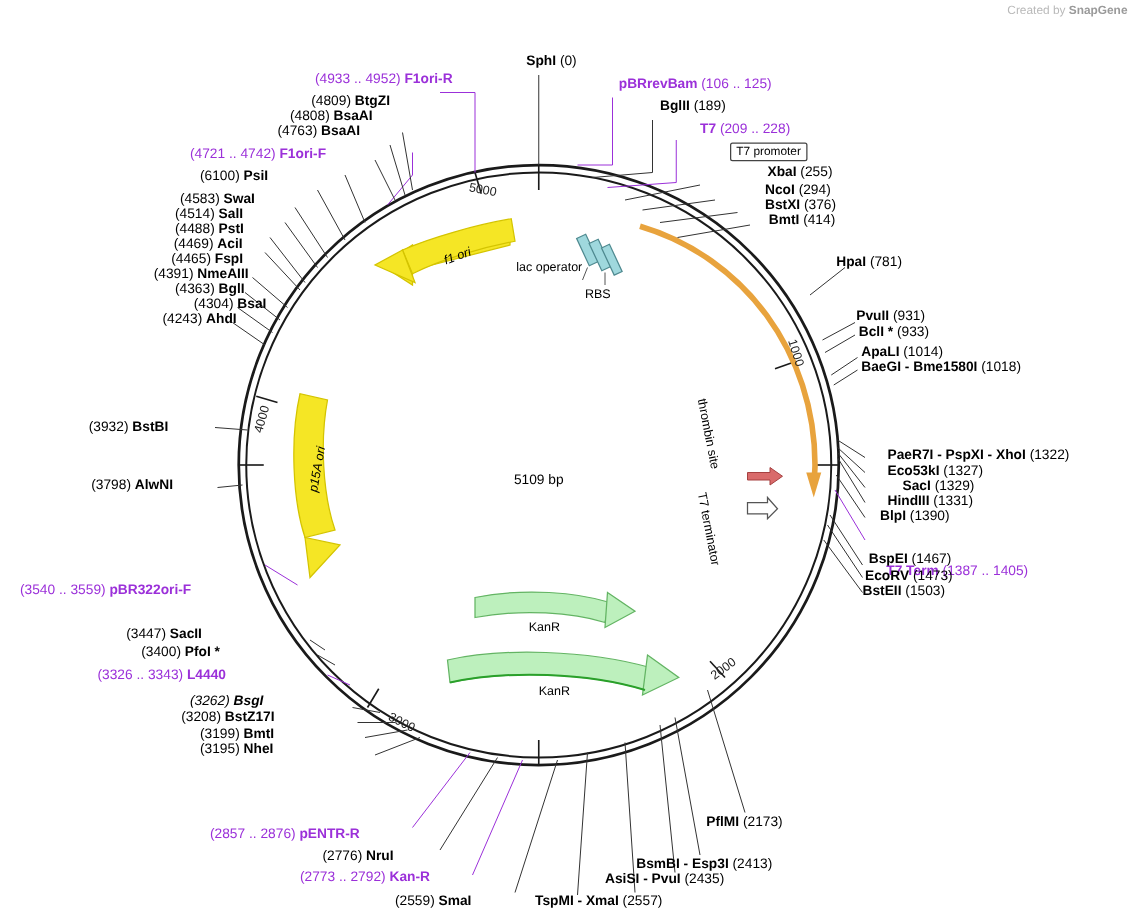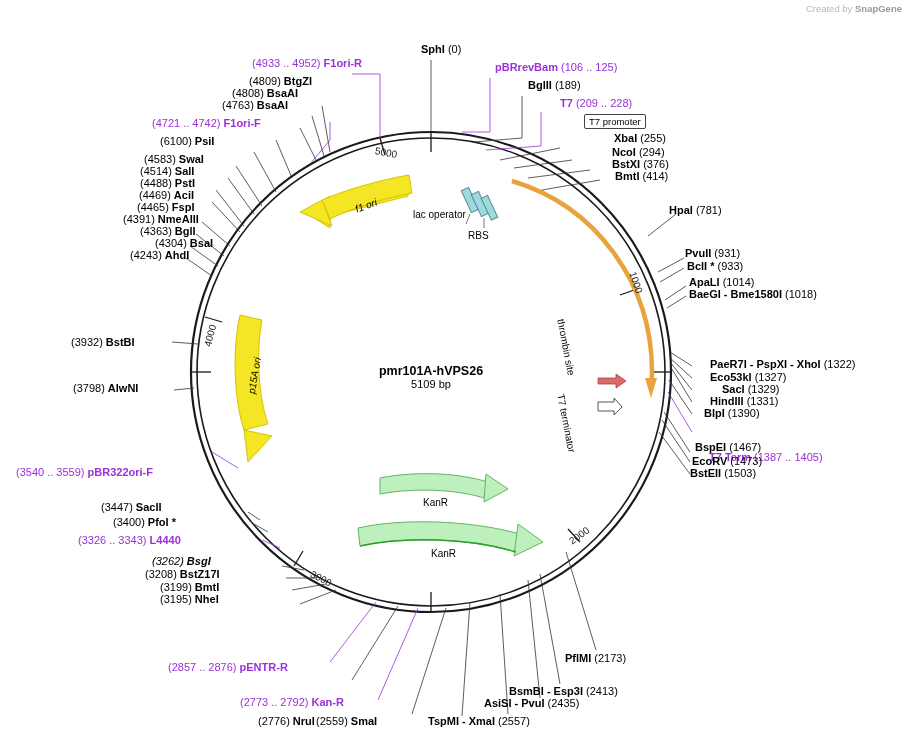--- a/index.html
+++ b/index.html
@@ -168,21 +168,20 @@
       <line x1="310" y1="164" x2="330" y2="140" stroke="#9b30d9"></line>
       <line x1="330" y1="140" x2="330" y2="122" stroke="#9b30d9"></line>
       <line x1="316" y1="160" x2="300" y2="128"></line>
       <line x1="324" y1="156" x2="312" y2="116"></line>
       <line x1="330" y1="152" x2="322" y2="106"></line>
       <line x1="380" y1="138" x2="380" y2="74" stroke="#9b30d9"></line>
       <line x1="380" y1="74" x2="352" y2="74" stroke="#9b30d9"></line>
     </g>
   </svg>
 
-  <div class="center-title" style="left:331px;top:364px;width:200px;">pmr101A-hVPS26</div>
   <div class="center-sub" style="left:331px;top:378px;width:200px;">5109 bp</div>
 
   <div class="tick-lbl" style="left:625px;top:277px;transform:rotate(72deg);">1000</div>
   <div class="tick-lbl" style="left:568px;top:530px;transform:rotate(-36deg);">2000</div>
   <div class="tick-lbl" style="left:310px;top:573px;transform:rotate(27deg);">3000</div>
   <div class="tick-lbl" style="left:199px;top:330px;transform:rotate(-75deg);">4000</div>
   <div class="tick-lbl" style="left:375px;top:147px;transform:rotate(10deg);">5000</div>
 
   <div class="feat-lbl" style="left:355px;top:200px;transform:rotate(-20deg);font-style:italic;">f1 ori</div>
   <div class="feat-lbl" style="left:236px;top:370px;transform:rotate(-80deg);font-style:italic;">p15A ori</div>
@@ -217,21 +216,21 @@
   <div class="lbl" style="left:695px;top:441px;"><span class="nm">BspEI</span> <span class="pos">(1467)</span></div>
   <div class="lbl" style="left:692px;top:455px;"><span class="nm">EcoRV</span> <span class="pos">(1473)</span></div>
   <div class="lbl" style="left:690px;top:467px;"><span class="nm">BstEII</span> <span class="pos">(1503)</span></div>
 
   <div class="lbl" style="left:565px;top:652px;"><span class="nm">PflMI</span> <span class="pos">(2173)</span></div>
   <div class="lbl" style="left:509px;top:685px;"><span class="nm">BsmBI  -  Esp3I</span> <span class="pos">(2413)</span></div>
   <div class="lbl" style="left:484px;top:697px;"><span class="nm">AsiSI  -  PvuI</span> <span class="pos">(2435)</span></div>
   <div class="lbl" style="left:428px;top:715px;"><span class="nm">TspMI  -  XmaI</span> <span class="pos">(2557)</span></div>
   <div class="lbl" style="left:316px;top:715px;"><span class="pos">(2559)</span> <span class="nm">SmaI</span></div>
   <div class="lbl purple" style="left:240px;top:696px;"><span class="pos">(2773 .. 2792)</span> <span class="nm">Kan-R</span></div>
-  <div class="lbl" style="left:258px;top:679px;margin-top:36px;"><span class="pos">(2776)</span> <span class="nm">NruI</span></div>
+  <div class="lbl" style="left:258px;top:679px;"><span class="pos">(2776)</span> <span class="nm">NruI</span></div>
   <div class="lbl purple" style="left:168px;top:661px;"><span class="pos">(2857 .. 2876)</span> <span class="nm">pENTR-R</span></div>
   <div class="lbl" style="left:160px;top:593px;"><span class="pos">(3195)</span> <span class="nm">NheI</span></div>
   <div class="lbl" style="left:160px;top:581px;"><span class="pos">(3199)</span> <span class="nm">BmtI</span></div>
   <div class="lbl" style="left:145px;top:568px;"><span class="pos">(3208)</span> <span class="nm">BstZ17I</span></div>
   <div class="lbl" style="left:152px;top:555px;font-style:italic;"><span class="pos">(3262)</span> <span class="nm">BsgI</span></div>
   <div class="lbl purple" style="left:78px;top:534px;"><span class="pos">(3326 .. 3343)</span> <span class="nm">L4440</span></div>
   <div class="lbl" style="left:113px;top:516px;"><span class="pos">(3400)</span> <span class="nm">PfoI *</span></div>
   <div class="lbl" style="left:101px;top:501px;"><span class="pos">(3447)</span> <span class="nm">SacII</span></div>
   <div class="lbl purple" style="left:16px;top:466px;"><span class="pos">(3540 .. 3559)</span> <span class="nm">pBR322ori-F</span></div>
 

